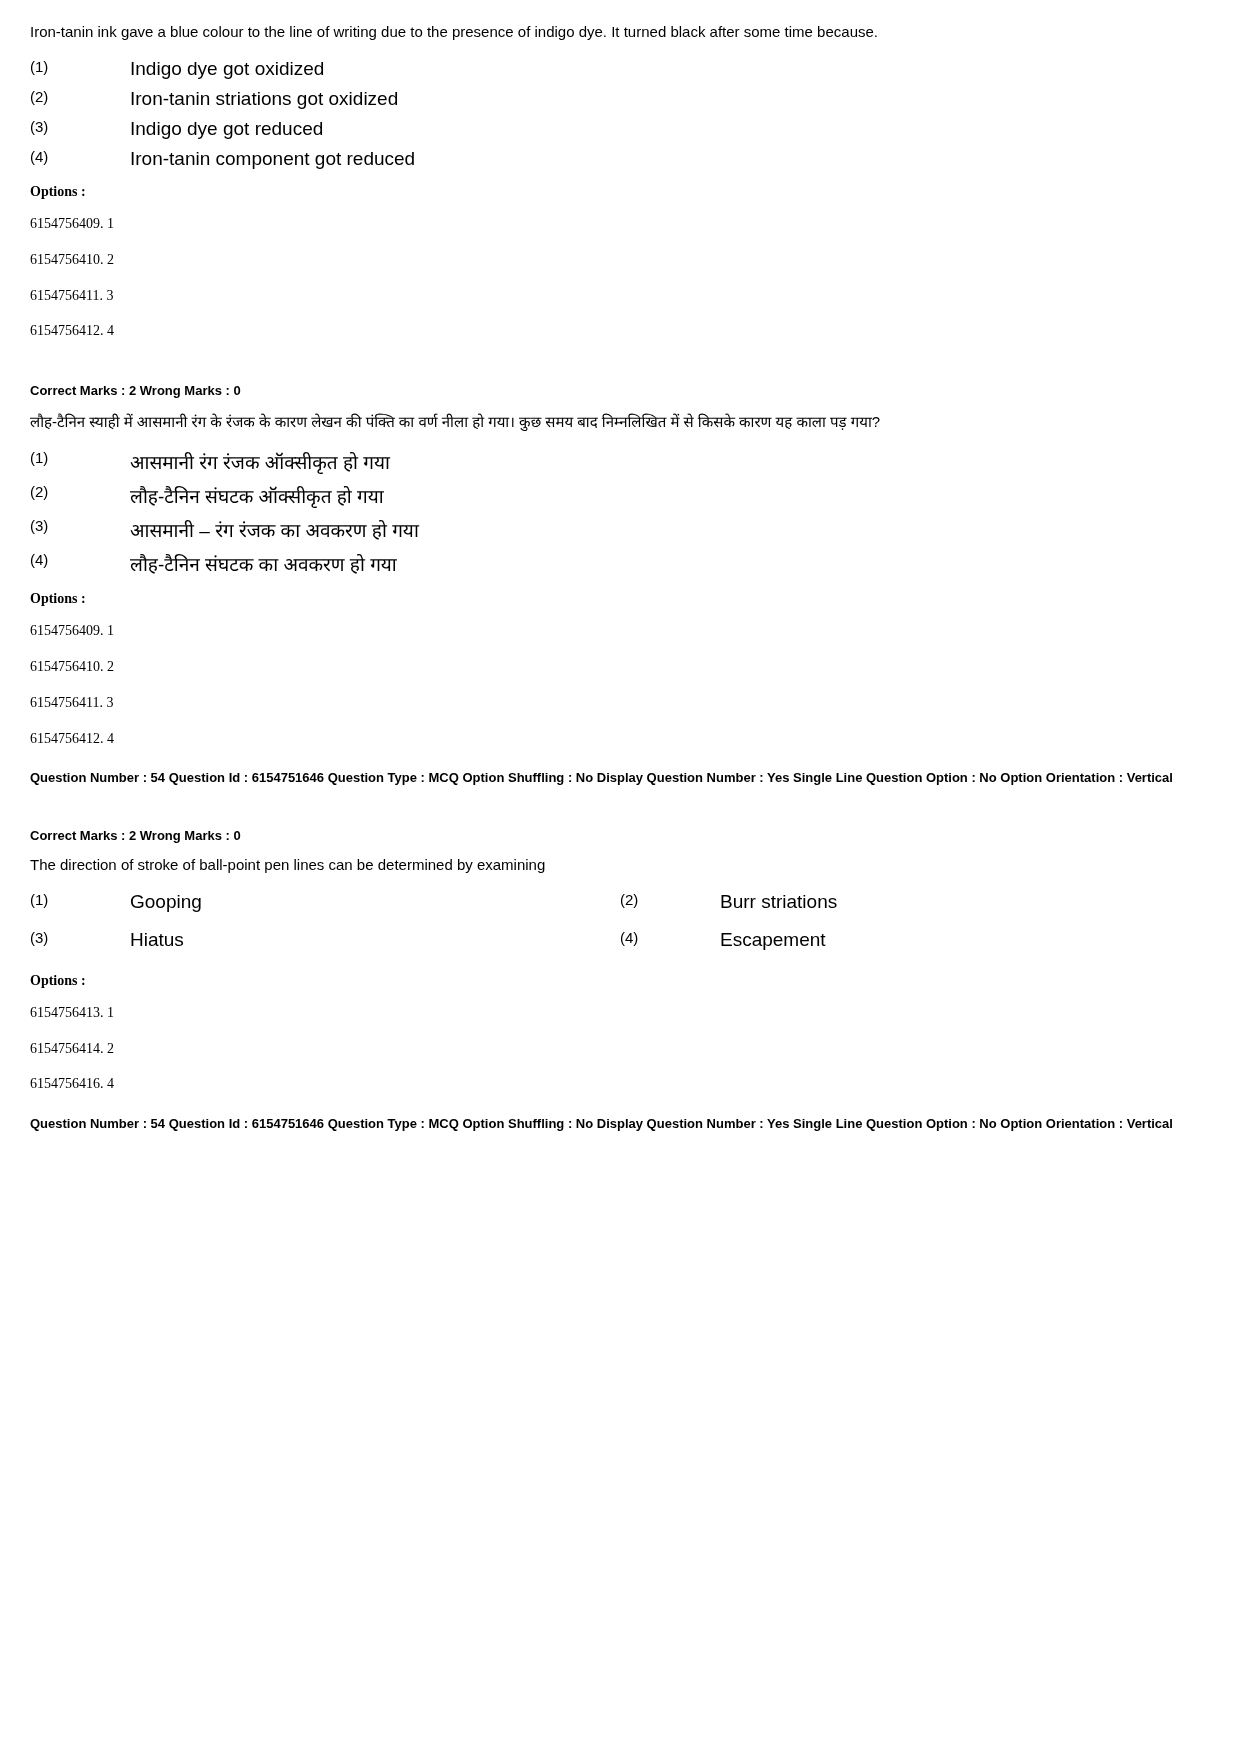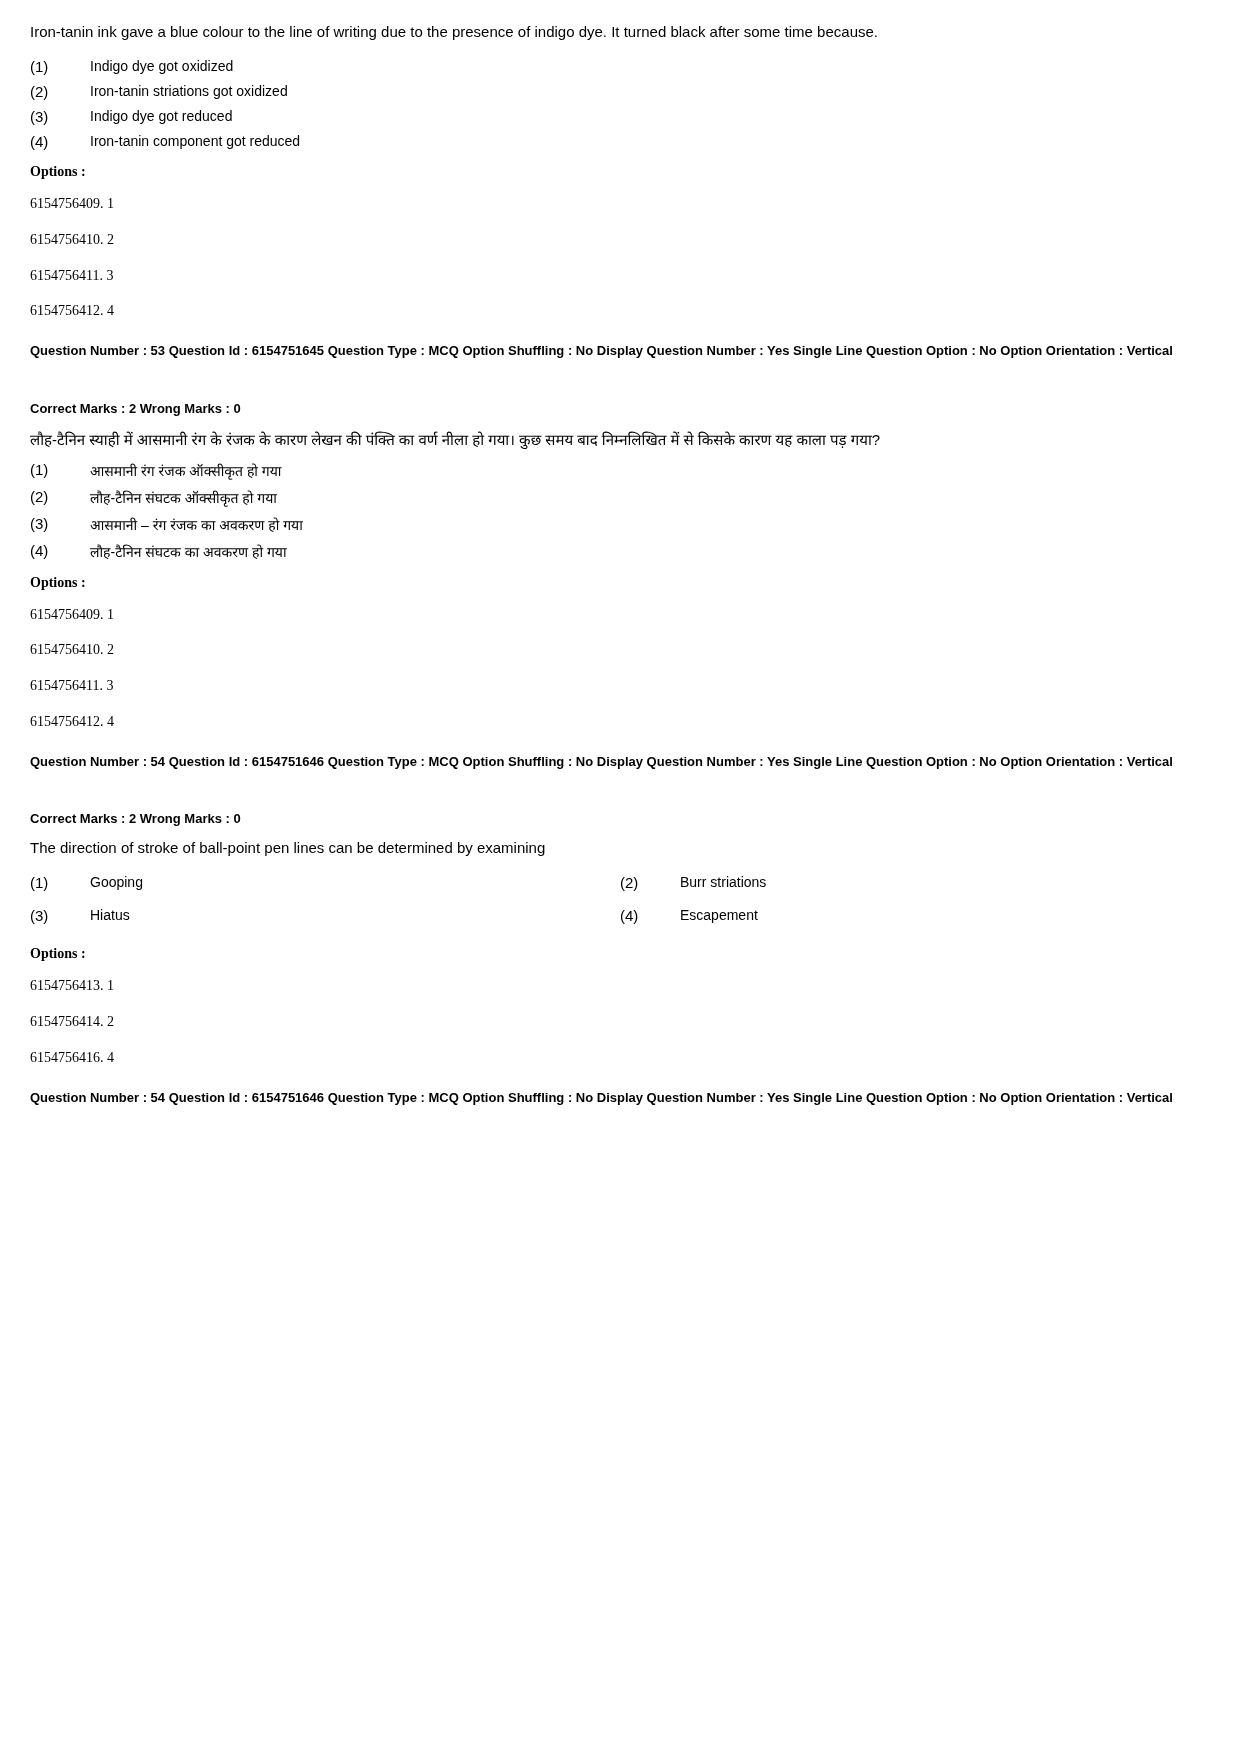--- a/index.html
+++ b/index.html
@@ -23,21 +23,22 @@
     .option-row {
       display: flex;
       align-items: flex-start;
       margin-bottom: 8px;
     }
     .option-num {
       min-width: 60px;
       font-size: 15px;
     }
     .option-text {
-      font-size: 14px;
+      font-size: 19px;
+      margin-left: 40px;
     }
     .options-section {
       margin-bottom: 14px;
       font-family: Liberation Serif, serif;
     }
     .options-label {
       font-weight: bold;
       font-size: 14px;
       margin-bottom: 2px;
     }
@@ -63,21 +64,21 @@
     }
     .two-col-options {
       display: grid;
       grid-template-columns: 1fr 1fr;
       gap: 8px 0;
       margin-bottom: 14px;
     }
     .hindi-text {
       font-size: 15px;
       line-height: 1.8;
-      margin-bottom: 8px;
+      margin-bottom: 14px;
     }
   </style>
 </head>
 <body>
 
 <div class="question-text">Iron-tanin ink gave a blue colour to the line of writing due to the presence of indigo dye. It turned black after some time because.</div>
 
 <div class="options-list">
   <div class="option-row">
     <span class="option-num">(1)</span>
@@ -99,21 +100,20 @@
 
 <div class="options-section">
   <div class="options-label">Options :</div>
   <div class="option-id-row">6154756409. 1</div>
   <div class="option-id-row">6154756410. 2</div>
   <div class="option-id-row">6154756411. 3</div>
   <div class="option-id-row">6154756412. 4</div>
 </div>
 
 <div class="section-divider">
-  <div class="question-meta">Question Number : 53  Question Id : 6154751645  Question Type : MCQ  Option Shuffling : No  Display Question Number : Yes  Single Line Question Option : No  Option Orientation : Vertical</div>
   <div class="correct-marks">Correct Marks : 2  Wrong Marks : 0</div>
 </div>
 
 <div class="hindi-text">लौह-टैनिन स्याही में आसमानी रंग के रंजक के कारण लेखन की पंक्ति का वर्ण नीला हो गया। कुछ समय बाद निम्नलिखित में से किसके कारण यह काला पड़ गया?</div>
 
 <div class="options-list">
   <div class="option-row">
     <span class="option-num">(1)</span>
     <span class="option-text">आसमानी रंग रंजक ऑक्सीकृत हो गया</span>
   </div>

